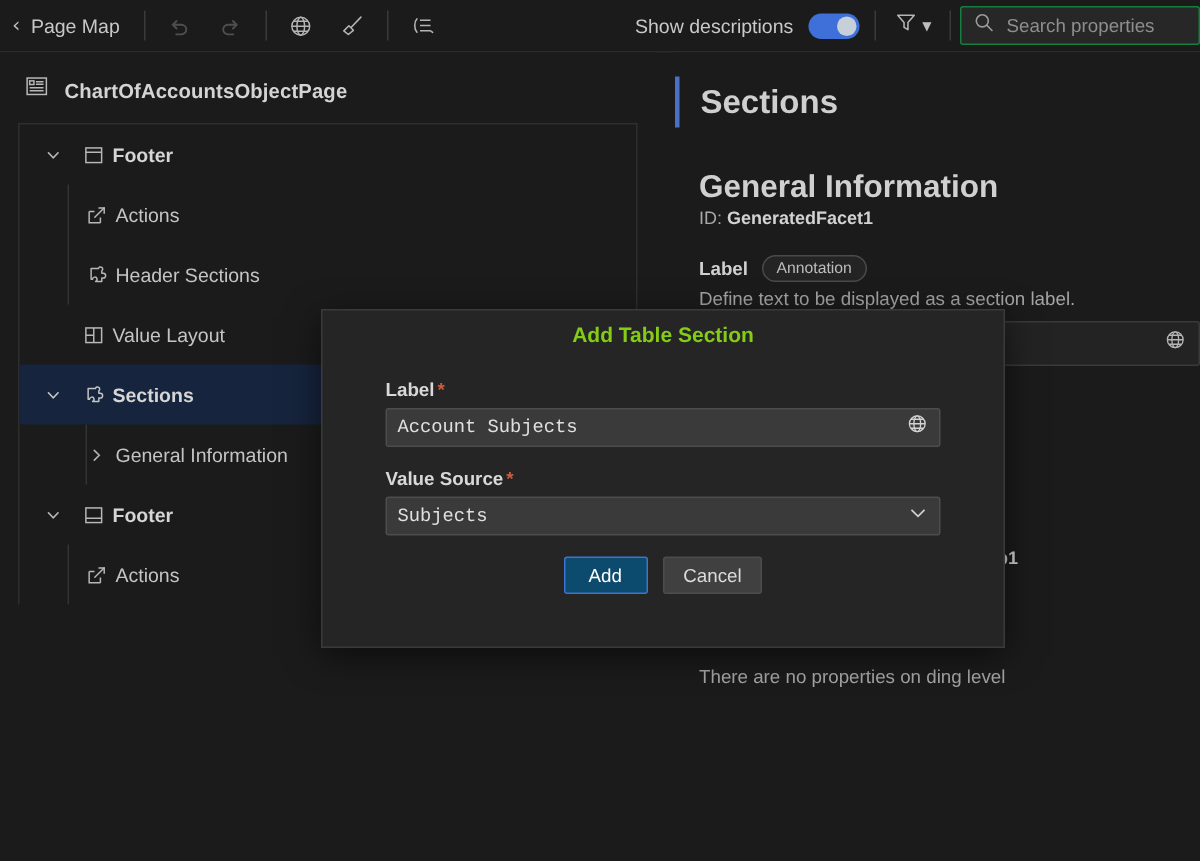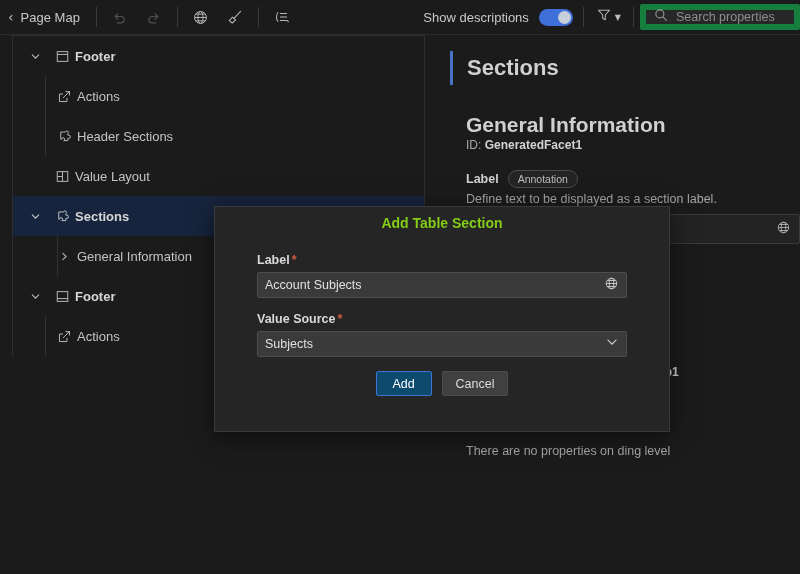--- a/index.html
+++ b/index.html
@@ -103,21 +103,21 @@
     color: #bdbdbd;
     font-family: "DejaVu Sans", sans-serif;
   }
   .search-box {
     display: flex;
     align-items: center;
     gap: 8px;
     width: 160px;
     height: 26px;
     background: #272727;
-    border: 6px solid #15803d;
+    border: 1px solid #15803d;
     border-radius: 2px;
     padding: 0 8px;
     margin-right: 0;
     box-sizing: border-box;
     cursor: text;
   }
   .search-box input {
     background: transparent;
     border: 0;
     outline: 0;
@@ -322,20 +322,21 @@
     height: 26px;
     background: #3a3a3a;
     border: 1px solid #4d4d4d;
     border-radius: 2px;
     display: flex;
     align-items: center;
     padding: 0 7px;
     box-sizing: border-box;
     margin-bottom: 14px;
     cursor: text;
+    font-family: Liberation Mono, monospace;
   }
   .m-field .mval {
     flex: 1;
     font-size: 12.5px;
     color: #e0e0e0;
   }
   .m-field.select { cursor: pointer; }
   .modal-actions {
     display: flex;
     justify-content: center;
@@ -462,20 +463,33 @@
         <circle cx="6.3" cy="6.3" r="4.3"></circle>
         <path d="M9.6 9.6 L13.2 13.2" stroke-linecap="round"></path>
       </svg>
     </span>
     <input type="text" value="" placeholder="Search properties" style="">
   </div>
 </div>
 
 <div class="tree-panel">
 
+  <div class="tree-root">
+    <span>
+      <svg width="17" height="17" viewBox="0 0 18 18" fill="none" stroke="#b8b8b8" stroke-width="1.05">
+        <rect x="2.2" y="3.2" width="13.6" height="11.6"></rect>
+        <rect x="4" y="5.2" width="3" height="2.6"></rect>
+        <path d="M8.4 5.8 H13.8"></path>
+        <path d="M8.4 7.6 H13.8"></path>
+        <path d="M4 10 H13.8"></path>
+        <path d="M4 12.2 H13.8"></path>
+      </svg>
+    </span>
+    <span class="tree-root-label">ChartOfAccountsObjectPage</span>
+  </div>
 
   <div class="tree-box">
 
     <div class="tree-row bold indent-1">
       <span class="twisty">
         <svg width="11" height="11" viewBox="0 0 12 12" fill="none" stroke="#b8b8b8" stroke-width="1.2" stroke-linecap="round">
             <path d="M2.5 4.2 L6 7.8 L9.5 4.2"></path>
           </svg>
       </span>
       <span class="ico">

